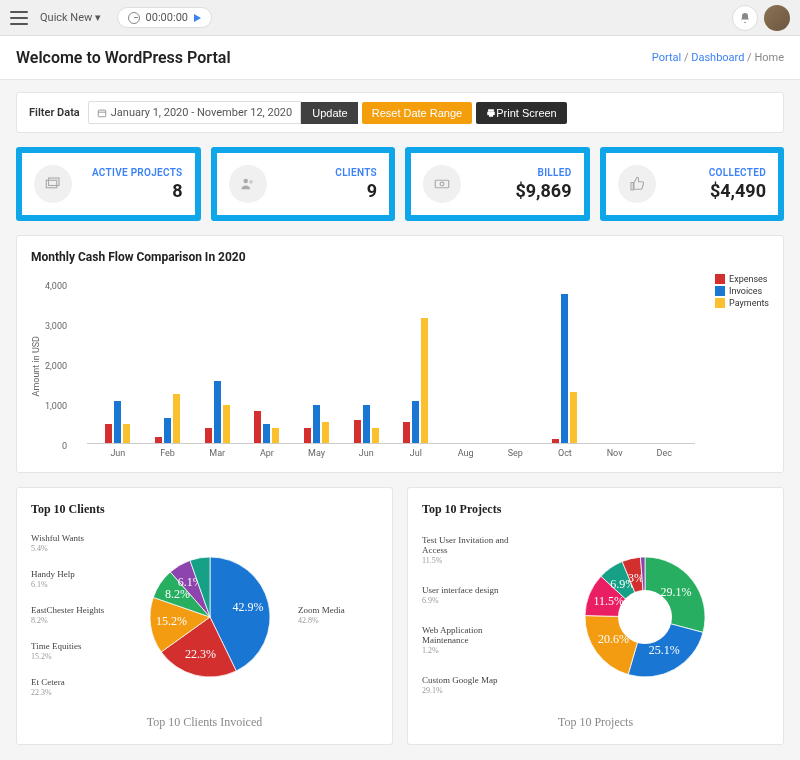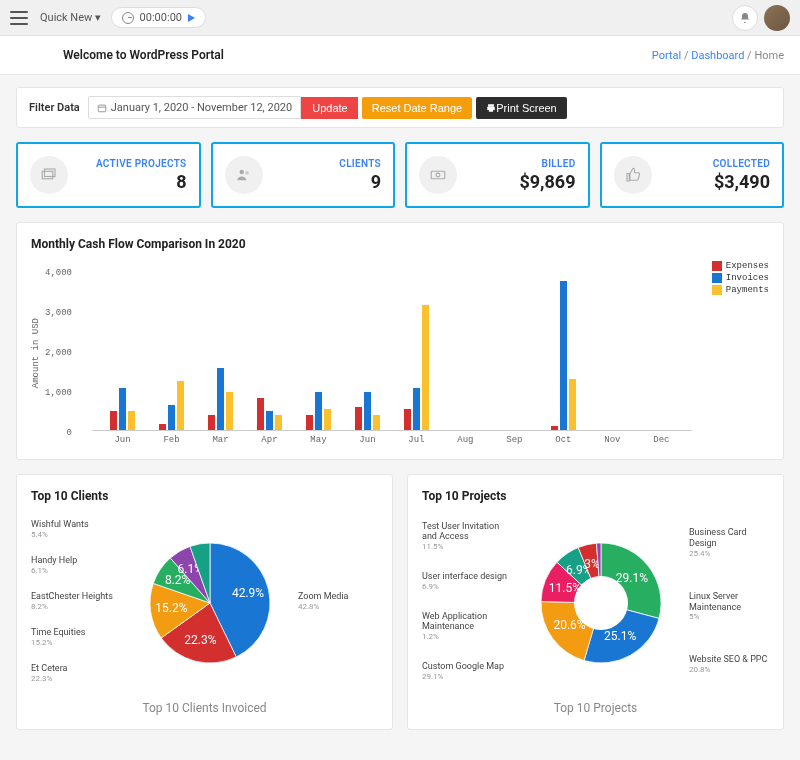--- a/index.html
+++ b/index.html
@@ -1,65 +1,65 @@
 <!DOCTYPE html>
 <html><head>
 <meta charset="utf-8">
 <style>
 *{box-sizing:border-box;margin:0;padding:0;}
 body{font-family:-apple-system,BlinkMacSystemFont,"Segoe UI",Roboto,sans-serif;background:#f5f5f5;width:800px;font-size:11px;color:#333;}
 .topbar{background:#f0f0f0;border-bottom:1px solid #e0e0e0;height:36px;display:flex;align-items:center;padding:0 10px;}
 .hamburger{width:18px;height:14px;display:flex;flex-direction:column;justify-content:space-between;cursor:pointer;margin-right:12px;}
 .hamburger span{height:2px;background:#555;border-radius:1px;}
-.quick-new{font-size:11px;color:#555;margin-right:10px;cursor:pointer;}
+.quick-new{font-size:11px;color:#555;margin-right:16px;cursor:pointer;}
 .timer-pill{background:#fff;border:1px solid #ddd;border-radius:14px;padding:3px 10px;display:flex;align-items:center;gap:6px;font-size:11px;color:#555;}
 .timer-pill .clock{width:12px;height:12px;border:1.2px solid #888;border-radius:50%;position:relative;}
 .timer-pill .clock::after{content:"";position:absolute;width:4px;height:1px;background:#888;top:4px;left:5px;}
 .play{width:0;height:0;border-left:7px solid #3b82f6;border-top:4px solid transparent;border-bottom:4px solid transparent;}
 .topbar-spacer{flex:1;}
 .icon-btn{width:26px;height:26px;border:1px solid #ddd;border-radius:50%;background:#fff;display:flex;align-items:center;justify-content:center;margin-left:6px;cursor:pointer;}
 .avatar{width:26px;height:26px;border-radius:50%;background:linear-gradient(135deg,#8b7355,#6b5640);margin-left:6px;}
 .header{background:#fff;border-bottom:1px solid #e5e5e5;padding:12px 16px;display:flex;align-items:center;justify-content:space-between;}
-.header h1{font-size:12px;font-weight:600;color:#222;margin-left:47px;}
+.header h1{font-size:16px;font-weight:600;color:#222;}
 .breadcrumb{font-size:11px;color:#888;}
 .breadcrumb a{color:#3b82f6;text-decoration:none;}
 .content{padding:12px 16px;}
 .filter-bar{background:#fff;border:1px solid #e5e5e5;border-radius:3px;padding:8px 12px;display:flex;align-items:center;gap:0;margin-bottom:14px;}
 .filter-label{font-size:11px;font-weight:600;color:#333;margin-right:8px;}
 .date-input{border:1px solid #ddd;border-radius:2px 0 0 2px;padding:4px 8px;font-size:11px;color:#555;display:flex;align-items:center;gap:4px;background:#fff;}
 .btn{border:none;padding:5px 10px;font-size:11px;color:#fff;cursor:pointer;}
-.btn-blue{background:#ef4444;padding-left:11px;}
+.btn-blue{background:#404040;padding-left:11px;}
 .btn-orange{background:#f59e0b;margin-left:4px;border-radius:2px;}
 .btn-dark{background:#2d2d2d;margin-left:4px;border-radius:2px;display:flex;align-items:center;}
 .cards{display:flex;gap:10px;margin-bottom:14px;}
-.card{flex:1;background:#fff;border:2px solid #0ea5e9;border-radius:3px;padding:12px;display:flex;align-items:center;}
+.card{flex:1;background:#fff;border:6px solid #0ea5e9;border-radius:3px;padding:12px;display:flex;align-items:center;}
 .card-icon{width:38px;height:38px;border-radius:50%;background:#f0f0f0;display:flex;align-items:center;justify-content:center;margin-right:10px;}
 .card-body{flex:1;text-align:right;}
 .card-label{font-size:10px;font-weight:600;color:#3b82f6;letter-spacing:0.3px;}
 .card-value{font-size:18px;font-weight:700;color:#222;margin-top:2px;}
 .panel{background:#fff;border:1px solid #e5e5e5;border-radius:3px;padding:14px;margin-bottom:14px;}
 .panel-title{font-size:12px;font-weight:700;color:#222;margin-bottom:10px;}
-.chart-wrap{display:flex;gap:20px;font-family:Liberation Mono, monospace;}
+.chart-wrap{display:flex;gap:20px;}
 .yaxis{display:flex;align-items:center;}
 .yaxis-label{writing-mode:vertical-rl;transform:rotate(180deg);font-size:9px;color:#666;margin-right:4px;}
 .yticks{display:flex;flex-direction:column;justify-content:space-between;height:170px;font-size:9px;color:#666;text-align:right;}
 .plot{flex:1;}
 .bars-area{height:170px;border-bottom:1px solid #ccc;display:flex;align-items:flex-end;padding:0 6px;gap:0;}
 .month-group{flex:1;display:flex;align-items:flex-end;justify-content:center;gap:2px;}
 .bar{width:7px;}
 .bar.exp{background:#d32f2f;}
 .bar.inv{background:#1976d2;}
 .bar.pay{background:#fbc02d;}
 .xticks{display:flex;padding:0 6px;}
 .xticks span{flex:1;text-align:center;font-size:9px;color:#666;padding-top:4px;}
 .legend{font-size:9px;color:#333;}
 .legend-item{display:flex;gap:4px;margin-bottom:2px;}
 .swatch{width:10px;height:10px;}
 .charts-row{display:flex;gap:14px;}
-.charts-row .panel{flex:1;margin-bottom:4px;}
+.charts-row .panel{flex:1;margin-bottom:4px;font-family:Liberation Serif, serif;}
 .pie-wrap{display:flex;gap:8px;height:180px;}
 .pie-labels{font-size:9px;color:#666;display:flex;flex-direction:column;justify-content:space-around;flex:0 0 90px;}
 .pie-labels .lbl{line-height:1.2;margin-bottom:4px;}
 .pie-labels .lbl .name{color:#444;}
 .pie-labels .lbl .pct{color:#999;font-size:8px;}
 .pie-r{flex:0 0 80px;}
 .pie-svg{flex:1;display:flex;align-items:center;justify-content:center;}
 .pie-caption{text-align:center;font-size:12px;color:#888;margin-top:8px;}
 svg text{font-size:8px;fill:#fff;}
 </style>
@@ -158,21 +158,21 @@
         </div>
     </div>
     <div class="card">
       <div class="card-icon">
           <svg width="18" height="18" viewBox="0 0 24 24">
             <path d="M4 10h3v10H4zM8 10l4-7c1 0 2 1 2 2v4h5c1 0 2 1 1.7 2l-2 7c-.2.6-.8 1-1.4 1H8z" fill="none" stroke="#aaa" stroke-width="1.5"></path>
           </svg>
         </div>
       <div class="card-body">
           <div class="card-label">COLLECTED</div>
-          <div class="card-value">$3,490</div>
+          <div class="card-value">$4,490</div>
         </div>
     </div>
   </div>
 
   <div class="panel">
     <div class="panel-title">Monthly Cash Flow Comparison In 2020</div>
     <div class="chart-wrap">
       <div class="yaxis">
         <div class="yaxis-label">Amount in USD</div>
         <div class="yticks">
@@ -360,32 +360,18 @@
               <path d="M50 50 L10.011125029184448 49.05666624756574 A40 40 0 0 1 20.647386988930894 22.82603986492921 Z" fill="#e91e63" stroke="#fff" stroke-width="0.5"></path>
               <text x="25.90549045946259" y="40.22991248754896" text-anchor="middle" dominant-baseline="middle">11.5%</text>
               <path d="M50 50 L20.647386988930894 22.82603986492921 A40 40 0 0 1 34.79440807505611 13.002838295187004 Z" fill="#16a085" stroke="#fff" stroke-width="0.5"></path>
               <text x="35.17084824497455" y="28.643589762639753" text-anchor="middle" dominant-baseline="middle">6.9%</text>
               <path d="M50 50 L34.79440807505611 13.002838295187004 A40 40 0 0 1 46.983917416703946 10.113871510878141 Z" fill="#d32f2f" stroke="#fff" stroke-width="0.5"></path>
               <text x="44.00398736069655" y="24.70083336492458" text-anchor="middle" dominant-baseline="middle">3%</text>
               <path d="M50 50 L46.983917416703946 10.113871510878141 A40 40 0 0 1 49.99999999999999 10 Z" fill="#8e44ad" stroke="#fff" stroke-width="0.5"></path>
               <circle cx="50" cy="50" r="18" fill="#fff"></circle>
             </svg>
         </div>
-        <div class="pie-labels pie-r" id="projects-right">
-            <div class="lbl">
-              <div class="name">Business Card Design</div>
-              <div class="pct">25.4%</div>
-            </div>
-            <div class="lbl">
-              <div class="name">Linux Server Maintenance</div>
-              <div class="pct">5%</div>
-            </div>
-            <div class="lbl">
-              <div class="name">Website SEO &amp; PPC</div>
-              <div class="pct">20.8%</div>
-            </div>
-          </div>
       </div>
       <div class="pie-caption">Top 10 Projects</div>
     </div>
   </div>
 
 </div>
 
 </body></html>

